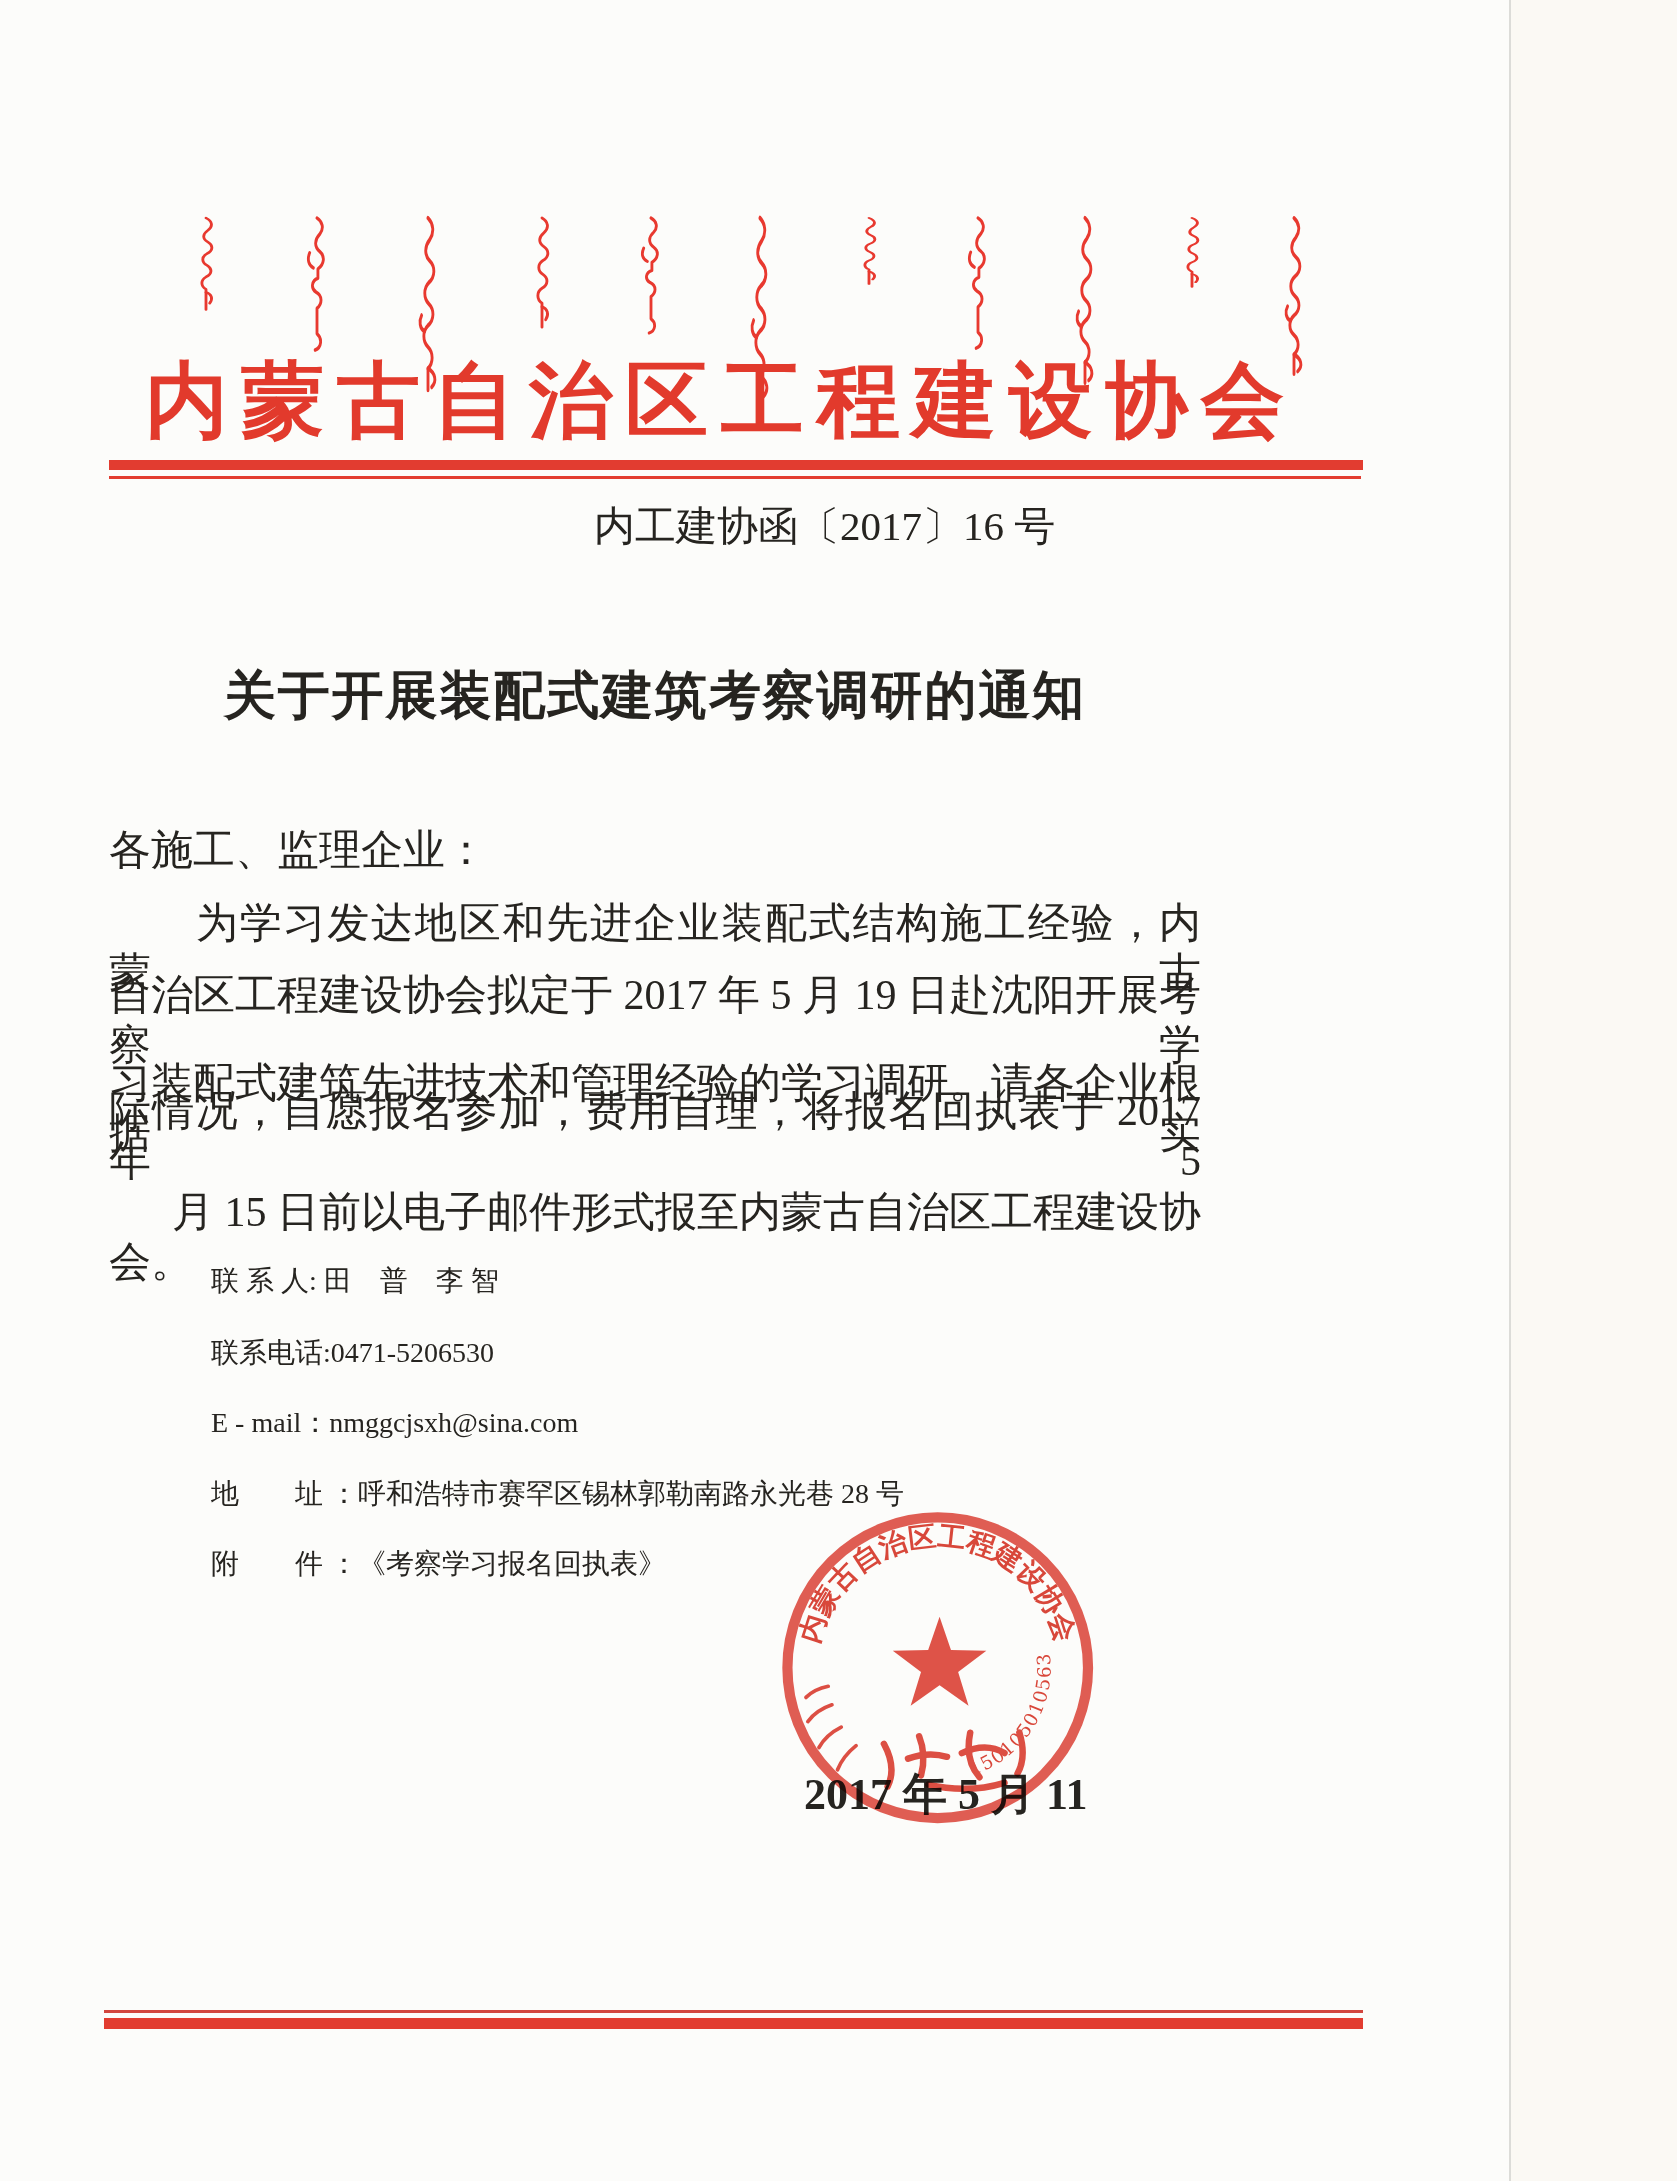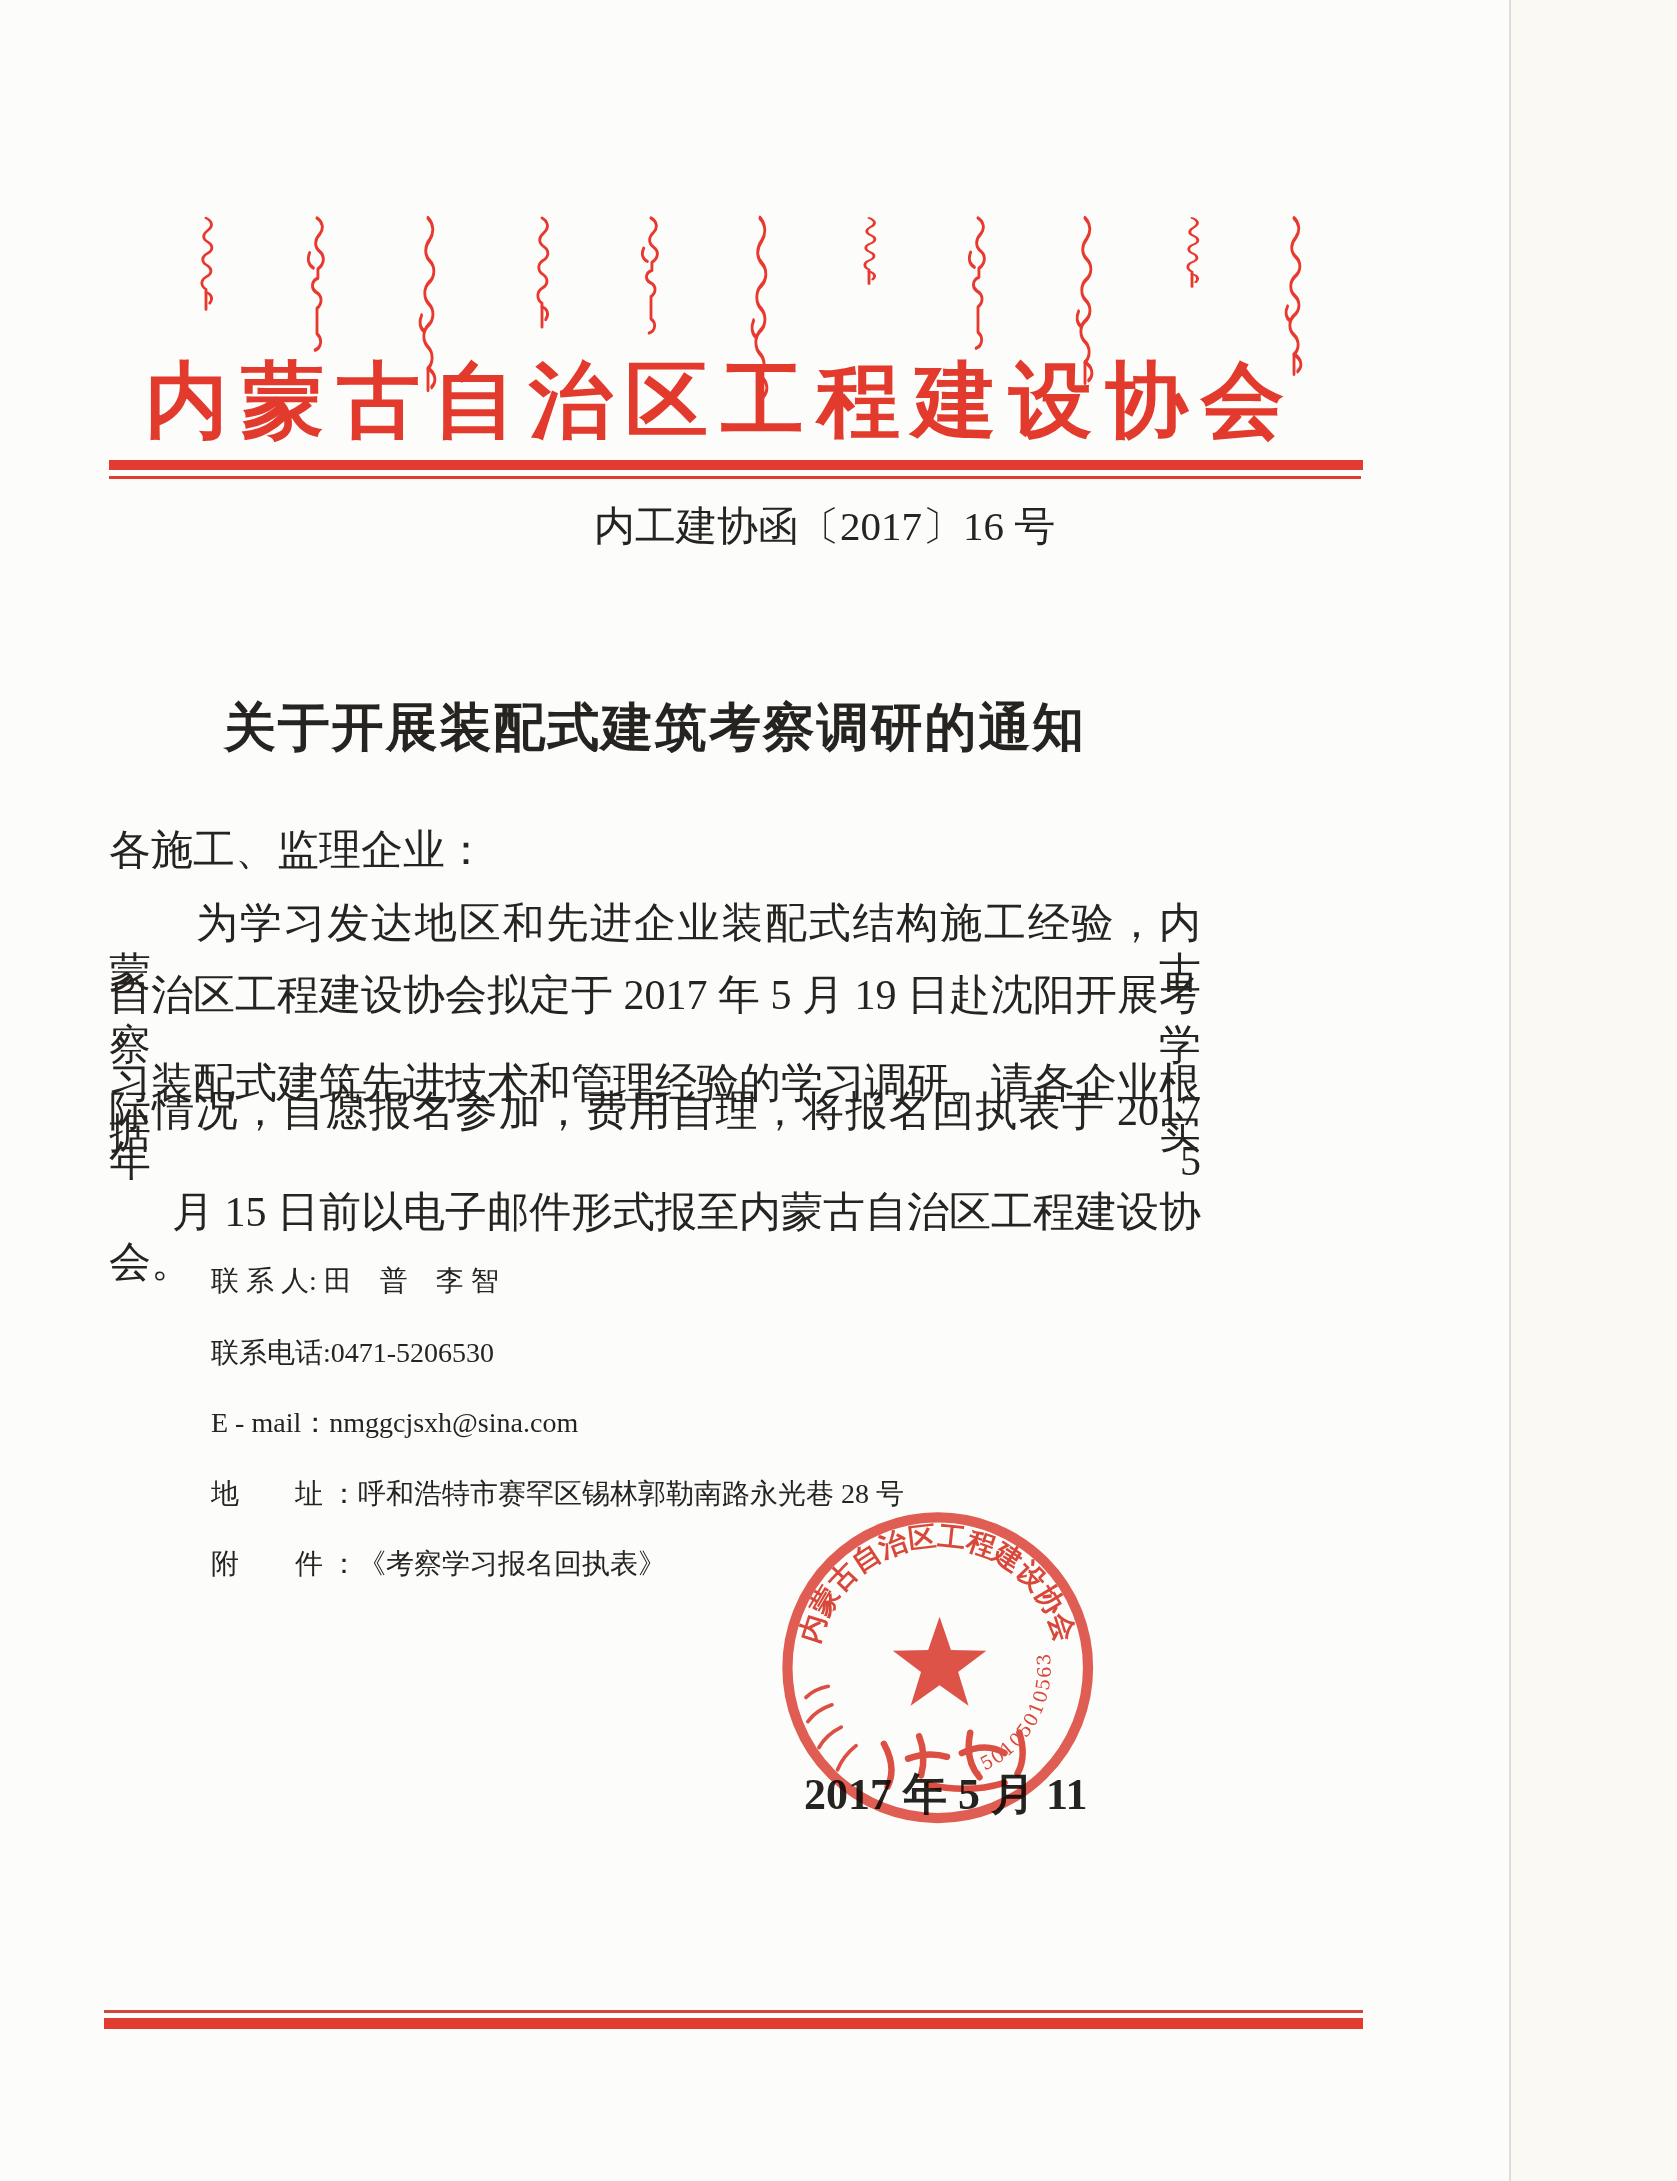--- a/index.html
+++ b/index.html
@@ -21,21 +21,21 @@
     font-size:83px;font-weight:bold;letter-spacing:13px;
     color:#e23a2c;white-space:nowrap;line-height:1;
   }
   .doc-number{
     left:594px;top:504px;width:696px;
     font-size:41px;text-align:left;white-space:nowrap;line-height:1.1;
   }
   .notice-title{
     left:109px;top:666px;width:1092px;
     font-size:52px;font-weight:bold;letter-spacing:1.9px;
-    text-align:center;line-height:1.15;margin-top:32px;
+    text-align:center;line-height:1.15;
   }
   .salutation{left:109px;top:825px;font-size:42px;line-height:1.2;}
   .bline{
     left:109px;width:1092px;
     font-size:42px;line-height:1.2;
     text-align:justify;text-align-last:justify;
   }
   .bline.last{text-align:right;text-align-last:left;}
   .bline.indent{text-indent:87px;}
   .cline{left:211px;font-size:28px;line-height:1.2;white-space:pre;}

